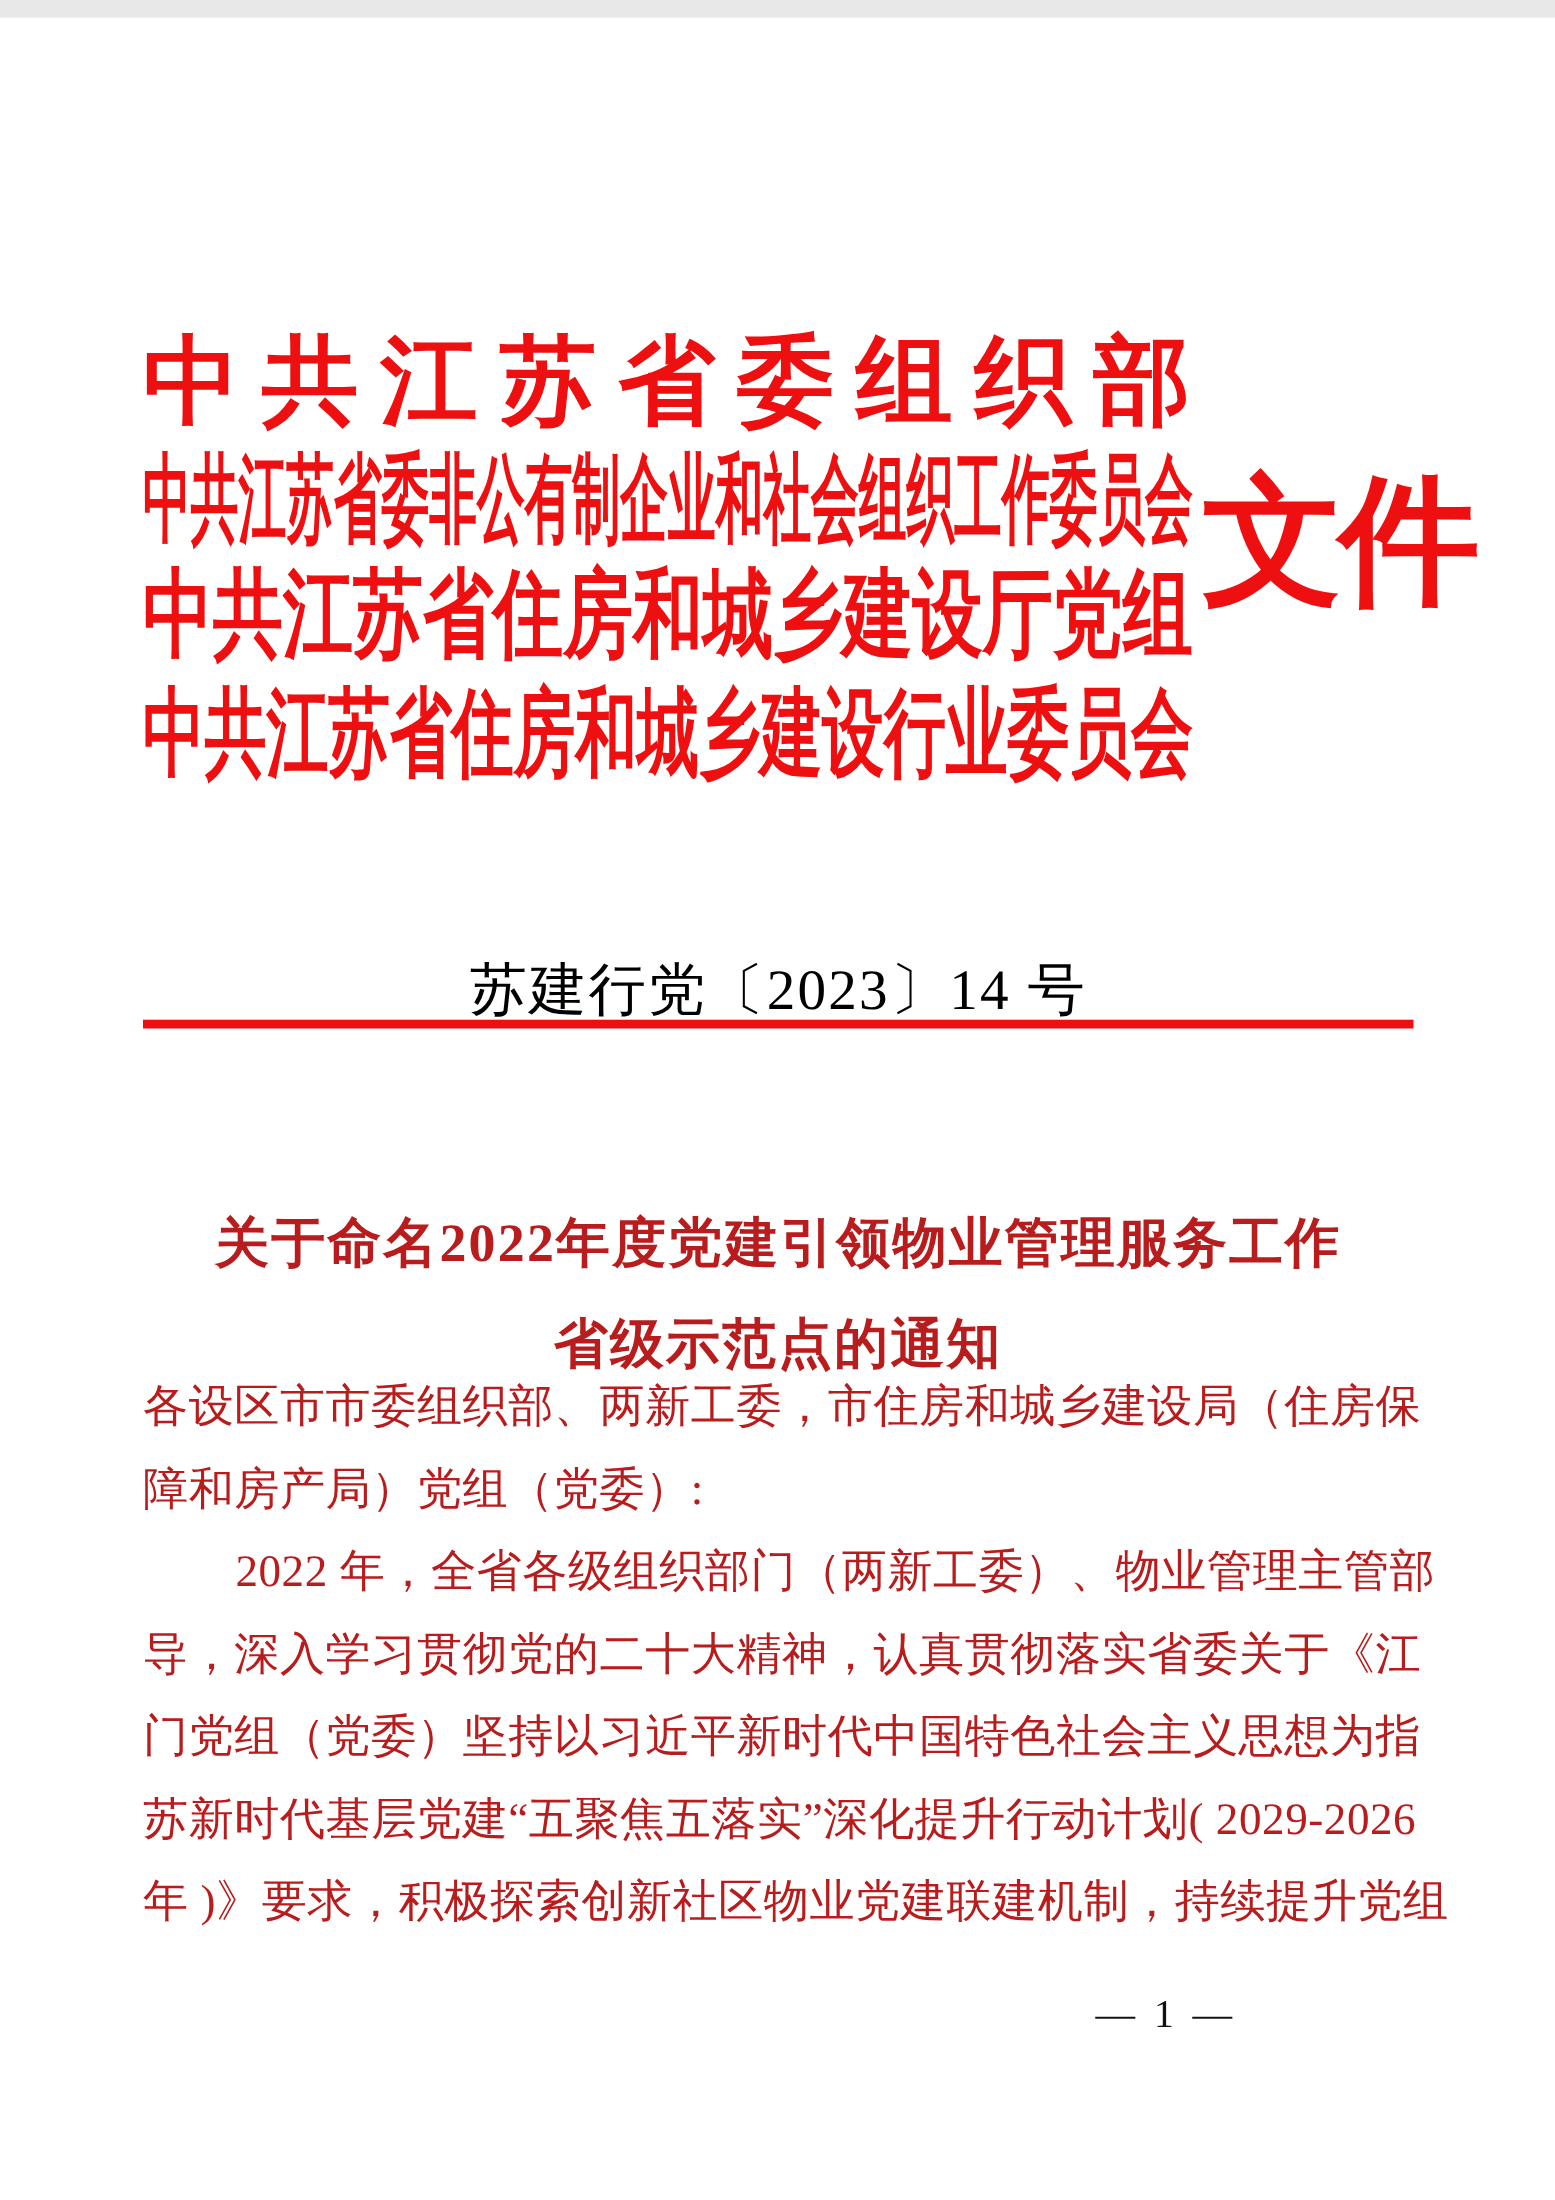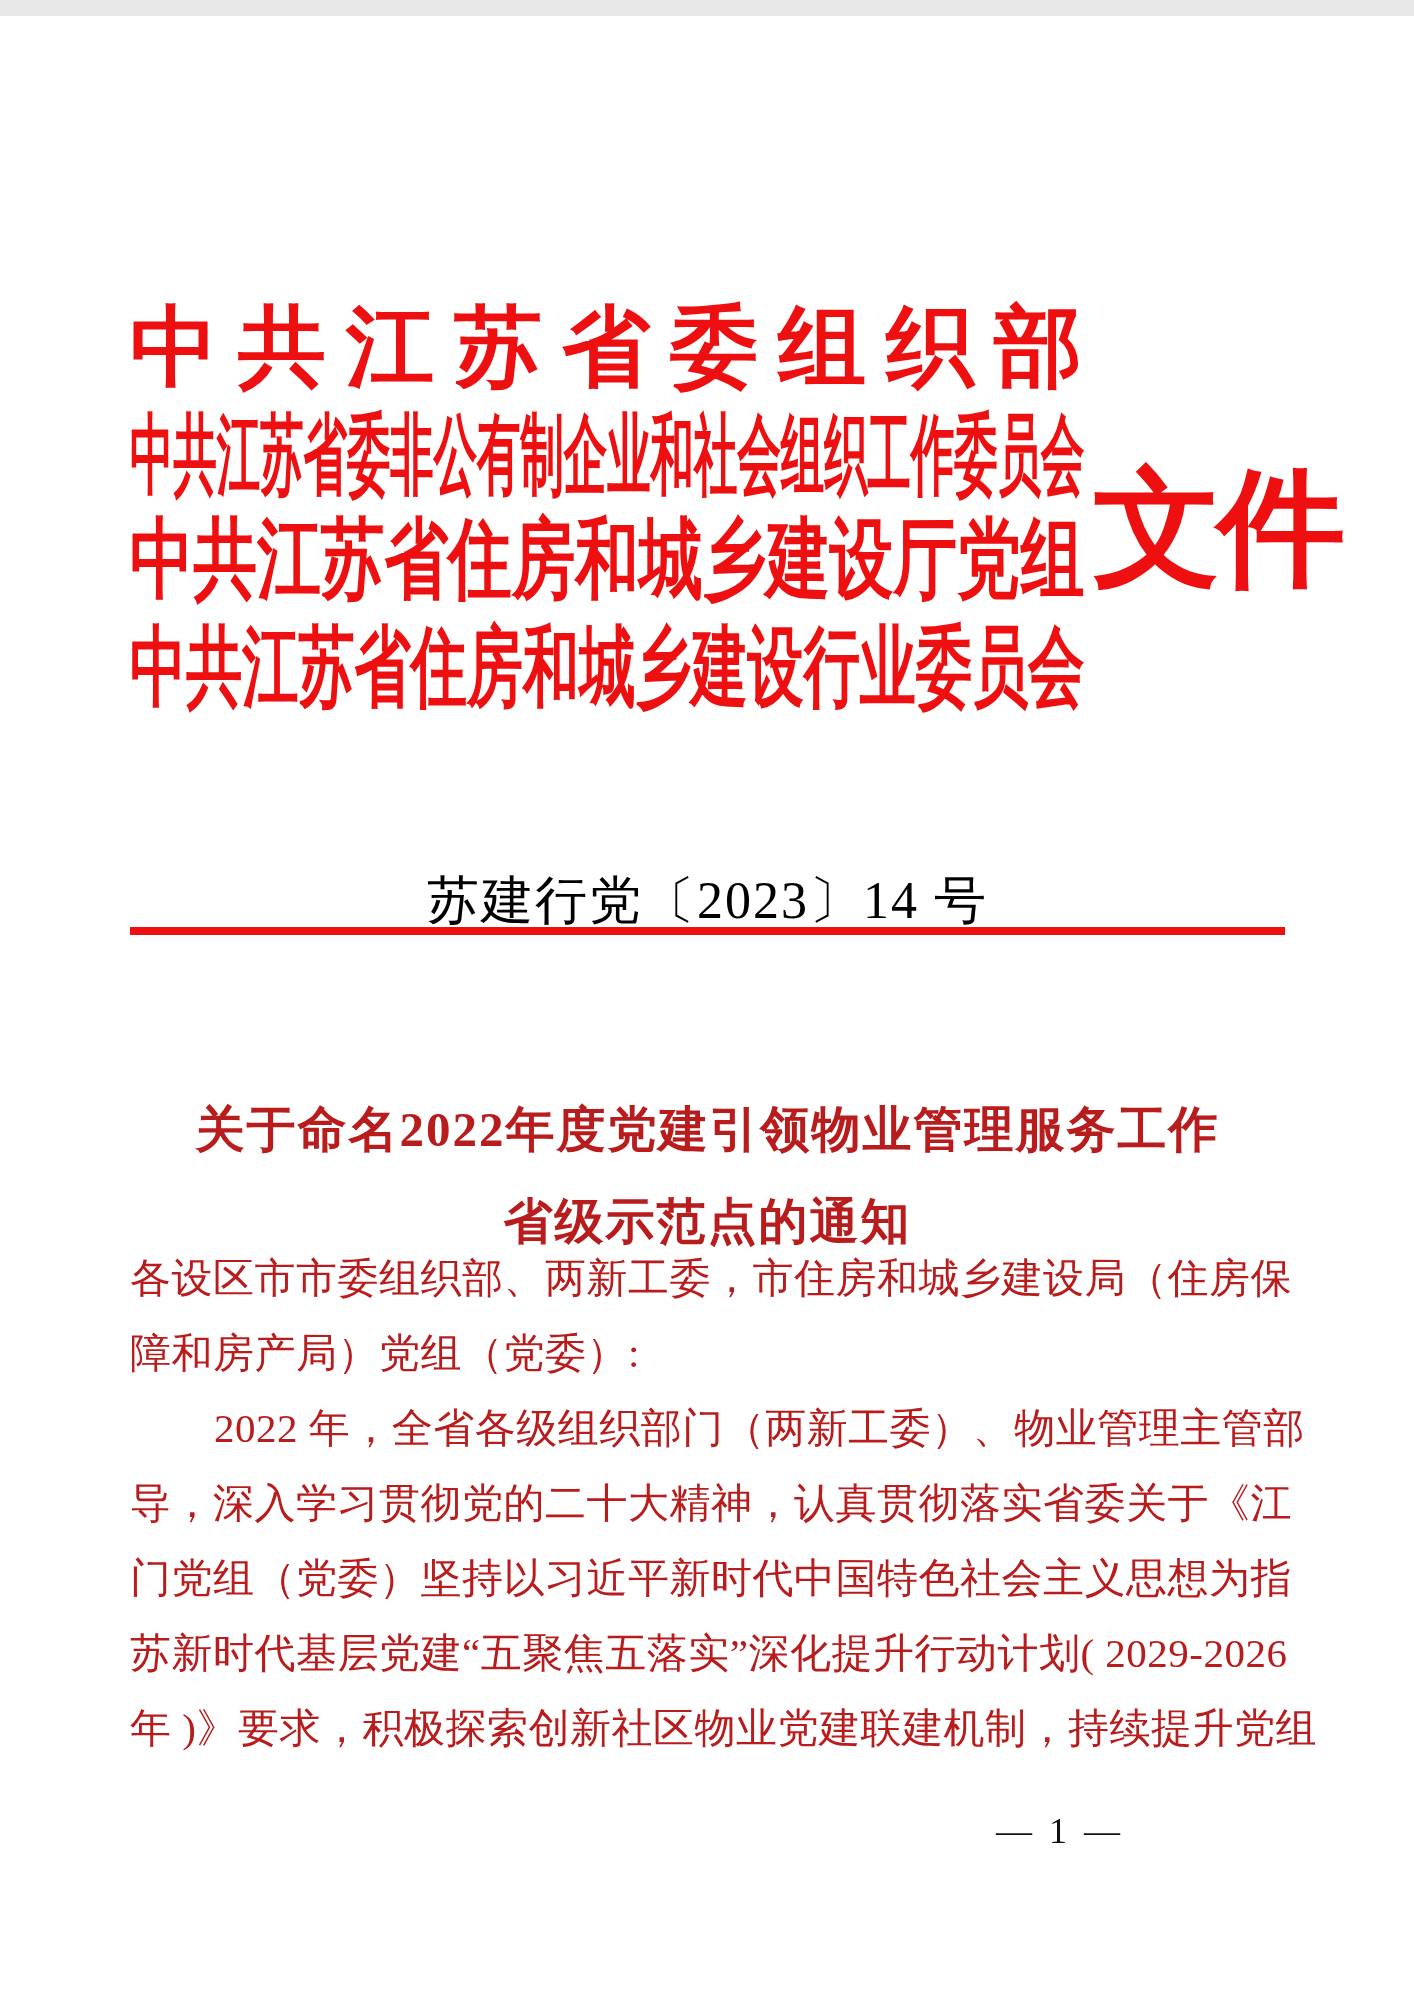--- a/index.html
+++ b/index.html
@@ -25,21 +25,21 @@
     line-height: 1;
     font-size: 88px;
   }
   .org-line-1 { top: 288px; letter-spacing: 20px; }
   .org-line-2 { top: 396px; transform: scaleX(0.493); transform-origin: left top; }
   .org-line-3 { top: 500px; transform: scaleX(0.723); transform-origin: left top; }
   .org-line-4 { top: 608px; transform: scaleX(0.638); transform-origin: left top; }
   .doc-word {
     position: absolute;
     left: 963px;
-    top: 449px;
+    top: 412px;
     font-size: 128px;
     line-height: 1;
     font-weight: bold;
     color: #ee1010;
     letter-spacing: -4px;
     white-space: nowrap;
   }
 
   
   .doc-number {

